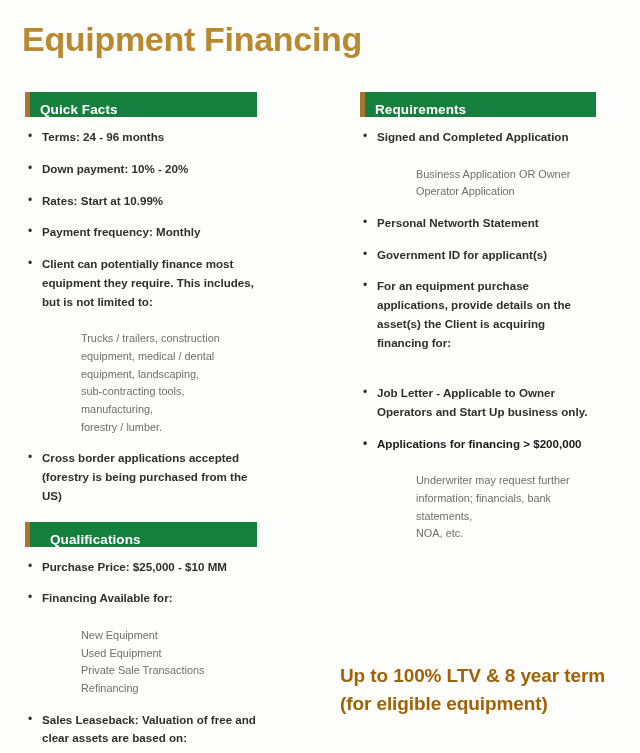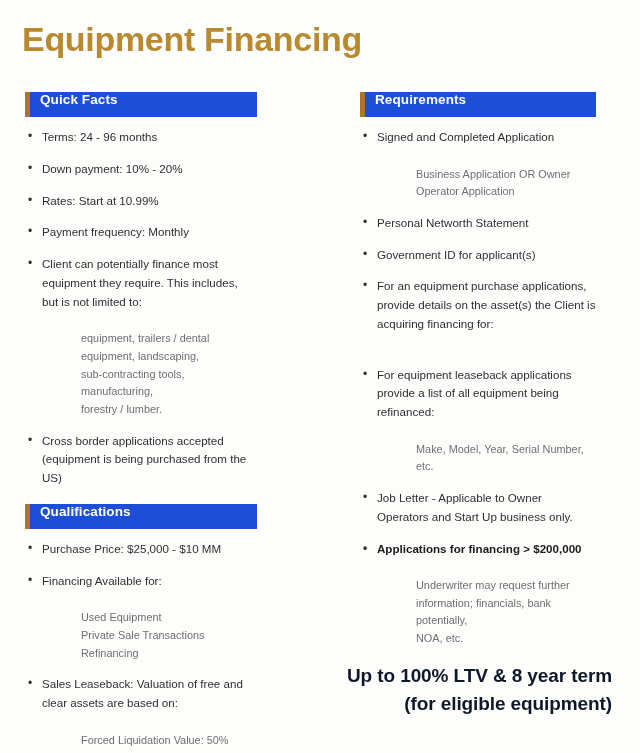--- a/index.html
+++ b/index.html
@@ -46,43 +46,44 @@
   .col-right {
     position: absolute;
     left: 360px;
     top: 92px;
     width: 236px;
   }
 
   
   .section-header {
     position: relative;
-    background: #1d4ed8;
+    background: #15803d;
     height: 25px;
     display: flex;
-    align-items: flex-start;
+    align-items: flex-end;
     margin-bottom: 11px;
     overflow: hidden;
   }
   .section-header .accent {
     width: 5px;
     height: 25px;
     background: #a8762c;
     flex: 0 0 auto;
   }
   .section-header .section-title {
     color: #ffffff;
     font-size: 13.5px;
     font-weight: bold;
     letter-spacing: 0.1px;
     padding-left: 10px;
     white-space: nowrap;
   }
   .section-header.sec-qualifications {
     margin-top: 16px;
+    gap: 10px;
   }
 
   
   ul.bullets {
     list-style: none;
     margin: 0;
     padding: 0;
   }
   ul.bullets > li.bullet {
     position: relative;
@@ -104,20 +105,21 @@
   li.bullet.bold > .bullet-text {
     font-weight: bold;
     color: #1b1b1b;
   }
   li.bullet.bold::before {
     font-weight: bold;
   }
 
   .bullet-text {
     display: block;
+    font-weight: bold;
   }
 
   
   .subgroup {
     margin-top: 9px;
     margin-bottom: 2px;
     padding-left: 11px;
   }
   .subgroup .subline {
     display: block;
@@ -131,25 +133,25 @@
   }
 
   
   .gap-sm { margin-bottom: 9px; }
   .gap-md { margin-bottom: 17px; }
   .gap-lg { margin-bottom: 22px; }
 
   
   .tagline {
     position: absolute;
-    left: 312px;
+    left: 340px;
     top: 662px;
     width: 300px;
-    text-align: right;
-    color: #0f172a;
+    text-align: left;
+    color: #a16207;
     font-size: 19px;
     font-weight: bold;
     line-height: 1.45;
     letter-spacing: -0.1px;
   }
   .tagline .line {
     display: block;
     white-space: nowrap;
   }
 </style>
@@ -176,43 +178,45 @@
       </li>
       <li class="bullet">
         <span class="bullet-text">Rates: Start at 10.99%</span>
       </li>
       <li class="bullet">
         <span class="bullet-text">Payment frequency: Monthly</span>
       </li>
       <li class="bullet gap-sm">
         <span class="bullet-text">Client can potentially finance most equipment they require. This includes, but is not limited to:</span>
         <span class="subgroup">
-          <span class="subline">equipment, trailers / dental</span>
+          <span class="subline">Trucks / trailers, construction</span>
+          <span class="subline">equipment, medical / dental</span>
           <span class="subline">equipment, landscaping,</span>
           <span class="subline">sub-contracting tools, manufacturing,</span>
           <span class="subline">forestry / lumber.</span>
         </span>
       </li>
       <li class="bullet gap-lg">
-        <span class="bullet-text">Cross border applications accepted (equipment is being purchased from the US)</span>
+        <span class="bullet-text">Cross border applications accepted (forestry is being purchased from the US)</span>
       </li>
     </ul>
 
     <div class="section-header sec-qualifications">
       <span class="accent"></span>
       <span class="section-title">Qualifications</span>
     </div>
 
     <ul class="bullets">
       <li class="bullet gap-md">
         <span class="bullet-text">Purchase Price: $25,000 - $10 MM</span>
       </li>
       <li class="bullet gap-sm">
         <span class="bullet-text">Financing Available for:</span>
         <span class="subgroup">
+          <span class="subline">New Equipment</span>
           <span class="subline">Used Equipment</span>
           <span class="subline">Private Sale Transactions Refinancing</span>
         </span>
       </li>
       <li class="bullet gap-sm">
         <span class="bullet-text">Sales Leaseback: Valuation of free and clear assets are based on:</span>
         <span class="subgroup">
           <span class="subline">Forced Liquidation Value: 50%</span>
           <span class="subline">Fair Market Value: 70%</span>
         </span>
@@ -240,34 +244,28 @@
         <span class="bullet-text">Personal Networth Statement</span>
       </li>
       <li class="bullet gap-md">
         <span class="bullet-text">Government ID for applicant(s)</span>
       </li>
       <li class="bullet gap-sm">
         <span class="bullet-text">For an equipment purchase applications, provide details on the asset(s) the Client is acquiring financing for:</span>
         <span class="subgroup extra-indent">
         </span>
       </li>
-      <li class="bullet gap-sm">
-        <span class="bullet-text">For equipment leaseback applications provide a list of all equipment being refinanced:</span>
-        <span class="subgroup extra-indent">
-          <span class="subline">Make, Model, Year, Serial Number, etc.</span>
-        </span>
-      </li>
       <li class="bullet gap-md">
         <span class="bullet-text">Job Letter - Applicable to Owner Operators and Start Up business only.</span>
       </li>
       <li class="bullet bold gap-sm">
         <span class="bullet-text">Applications for financing &gt; $200,000</span>
         <span class="subgroup extra-indent">
           <span class="subline">Underwriter may request further</span>
-          <span class="subline">information; financials, bank potentially,</span>
+          <span class="subline">information; financials, bank statements,</span>
           <span class="subline">NOA, etc.</span>
         </span>
       </li>
     </ul>
   </div>
 
   <div class="tagline">
     <span class="line">Up to 100% LTV &amp; 8 year term</span>
     <span class="line">(for eligible equipment)</span>
   </div>

